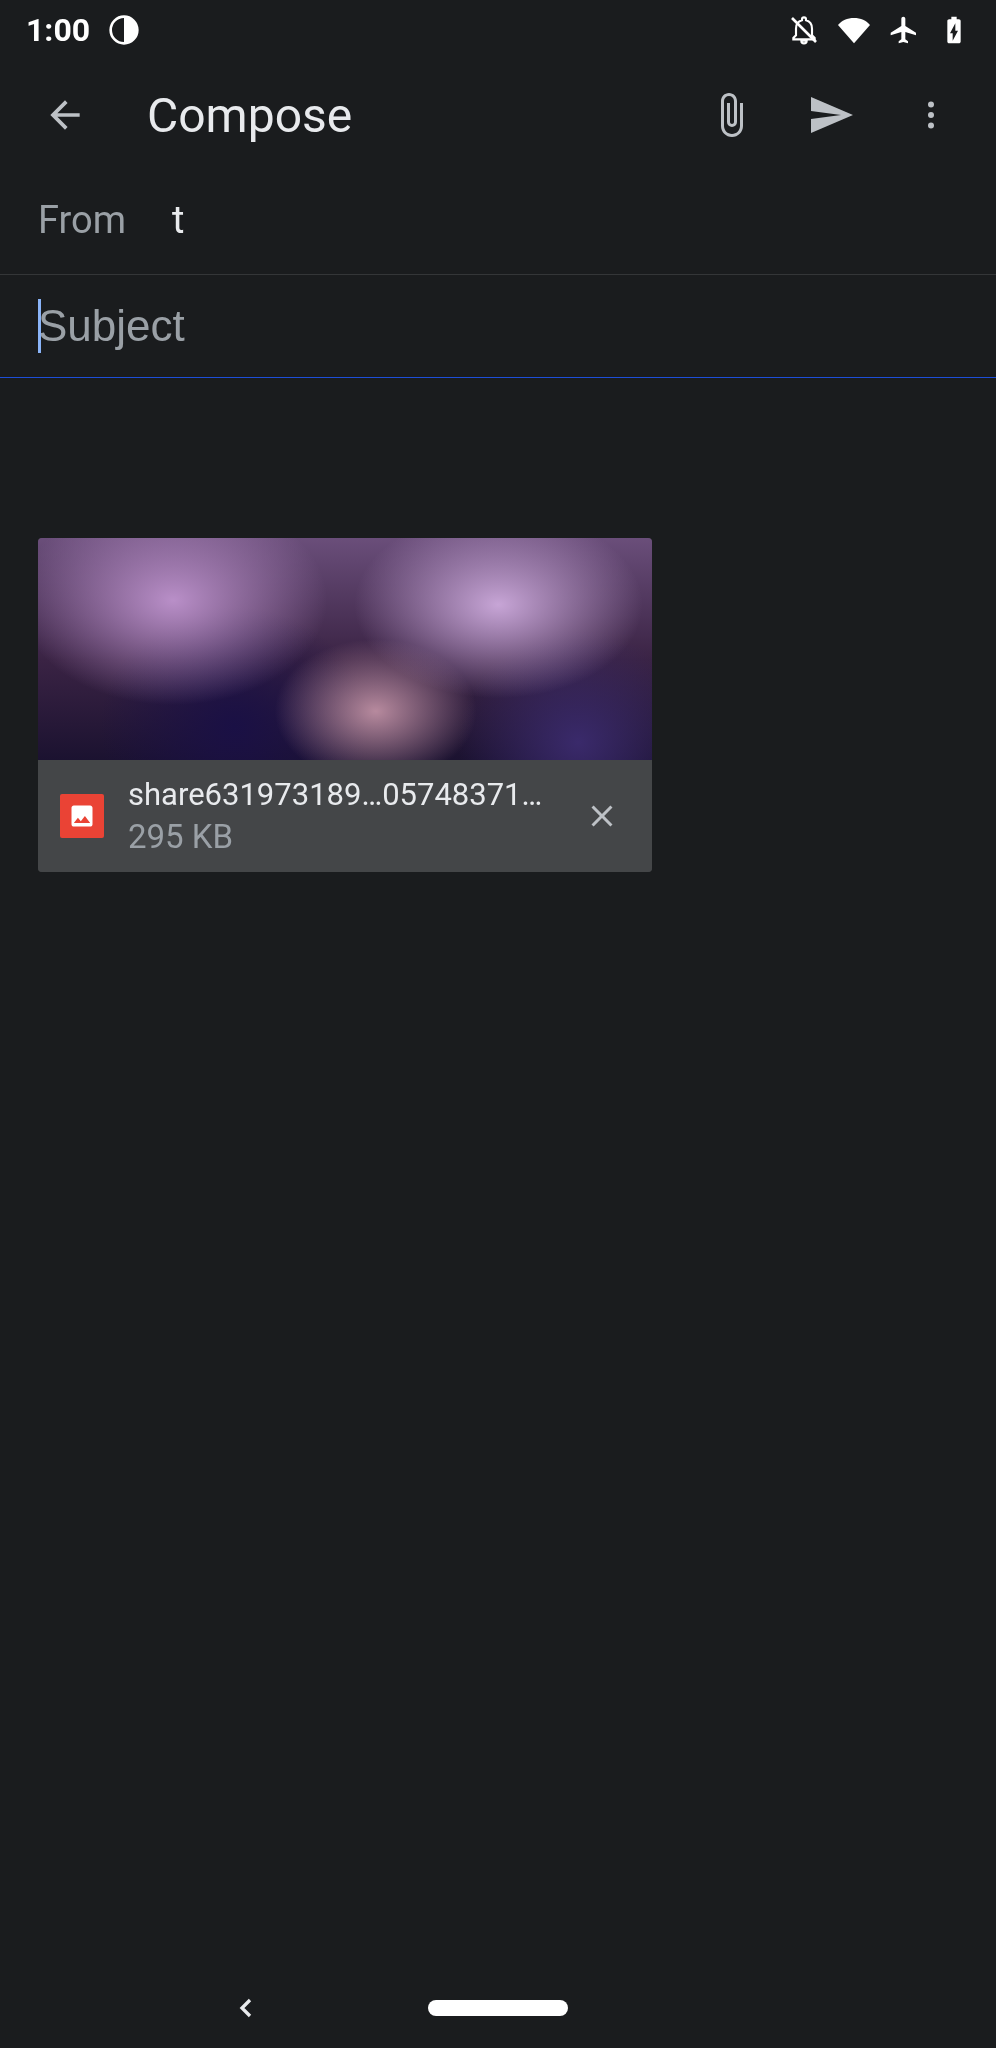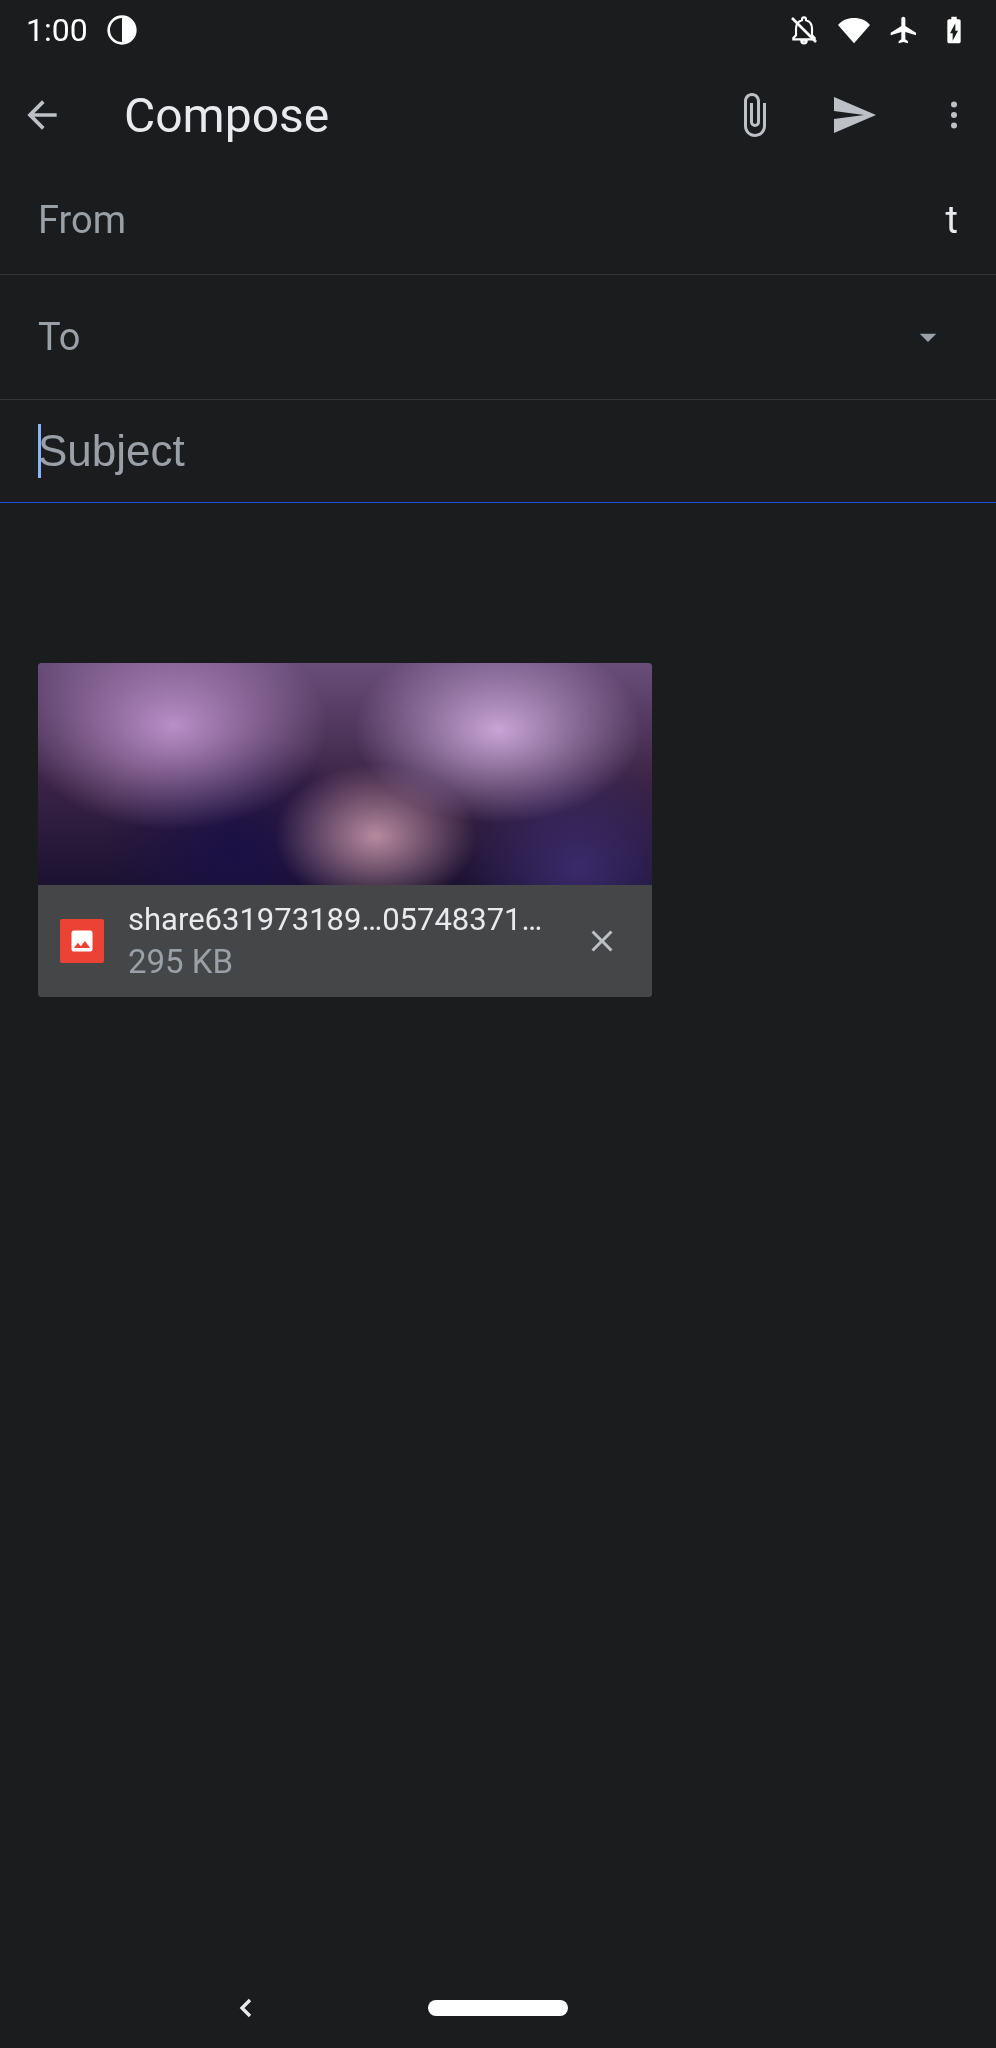--- a/index.html
+++ b/index.html
@@ -2,33 +2,33 @@
 <html><head>
 <meta charset="utf-8">
 <style>
   * { margin: 0; padding: 0; box-sizing: border-box; }
   html, body { width: 996px; height: 2048px; background: #1a1c1e; color: #e5e5e5; font-family: Roboto, "Helvetica Neue", Arial, sans-serif; overflow: hidden; }
   .screen { width: 996px; height: 2048px; position: relative; display: flex; flex-direction: column; }
 
   
   .status-bar { height: 60px; display: flex; align-items: center; justify-content: space-between; padding: 0 26px; color: #fff; }
   .status-left { display: flex; align-items: center; gap: 18px; }
-  .status-time { font-size: 32px; font-weight: 400; }
+  .status-time { font-size: 32px; font-weight: 700; }
   .status-right { display: flex; align-items: center; gap: 18px; }
   .status-icon { width: 32px; height: 32px; display: flex; align-items: center; justify-content: center; }
   .status-icon svg { width: 32px; height: 32px; fill: #fff; }
 
   
-  .app-bar { display: flex; align-items: center; height: 110px; padding: 0 6px; gap: 28px; }
+  .app-bar { display: flex; align-items: center; height: 110px; padding: 0 29px; gap: 28px; }
   .app-bar .title { font-size: 48px; font-weight: 400; color: #e8eaed; flex: 1; margin-left: 18px; }
   .icon-btn { width: 72px; height: 72px; display: flex; align-items: center; justify-content: center; border: none; background: transparent; cursor: pointer; }
   .icon-btn svg { fill: #bdc1c6; }
 
   
-  .from-row { display: flex; align-items: center; padding: 28px 38px 32px 38px; gap: 46px; border-bottom: 1px solid #343638; justify-content: space-between; }
+  .from-row { display: flex; align-items: center; padding: 28px 38px 32px 38px; gap: 46px; border-bottom: 1px solid #343638; }
   .label { color: #9aa0a6; font-size: 38px; }
   .from-values { display: flex; gap: 94px; color: #e8eaed; font-size: 38px; }
 
   
   .to-row { display: flex; align-items: center; padding: 32px 38px; border-bottom: 1px solid #343638; }
   .to-row .label { flex: 1; }
   .expand-btn { width: 60px; height: 60px; display:flex; align-items:center; justify-content:center; background:transparent; border:none; cursor:pointer;}
   .expand-btn svg { fill:#9aa0a6; }
 
   
@@ -129,28 +129,20 @@
     </button>
   </div>
 
   <div class="from-row">
     <span class="label">From</span>
     <div class="from-values">
       <span>t</span>
     </div>
   </div>
 
-  <div class="to-row">
-    <span class="label">To</span>
-    <button class="expand-btn">
-      <svg width="40" height="40" viewBox="0 0 24 24">
-          <path d="M7 10l5 5 5-5z"></path>
-        </svg>
-    </button>
-  </div>
 
   <div class="subject-row">
     <span class="cursor-bar"></span>
     <input class="subject-input" type="text" placeholder="Subject" style="">
   </div>
 
   <div class="body-area">
     <div class="attachment-card">
       <div class="att-preview"></div>
       <div class="att-footer">

